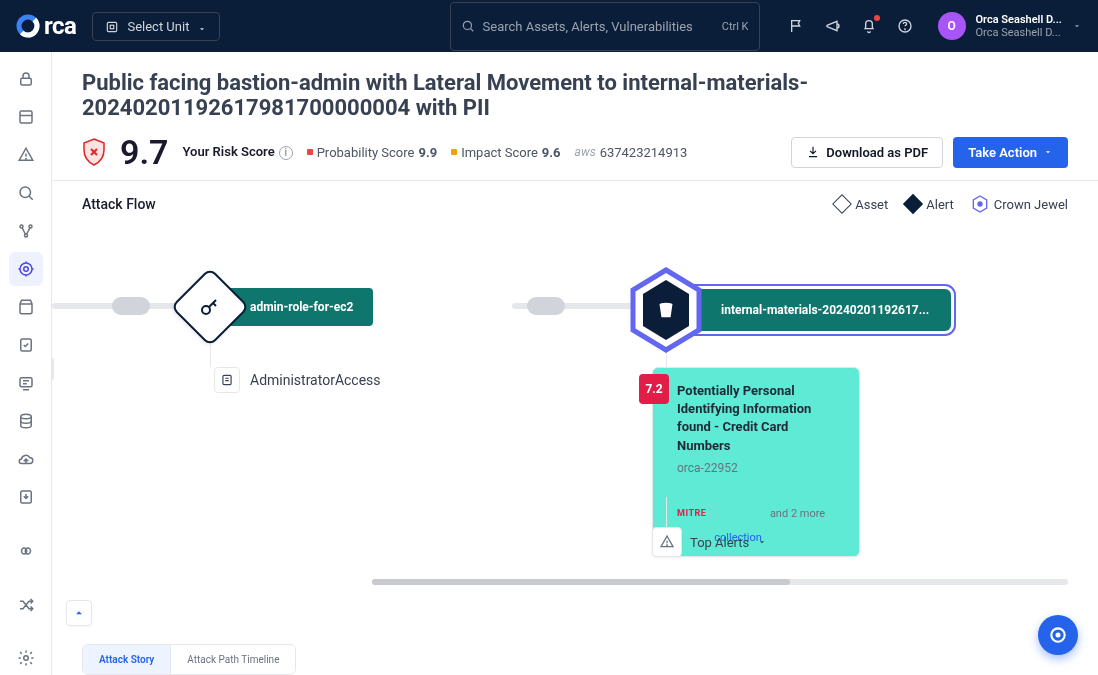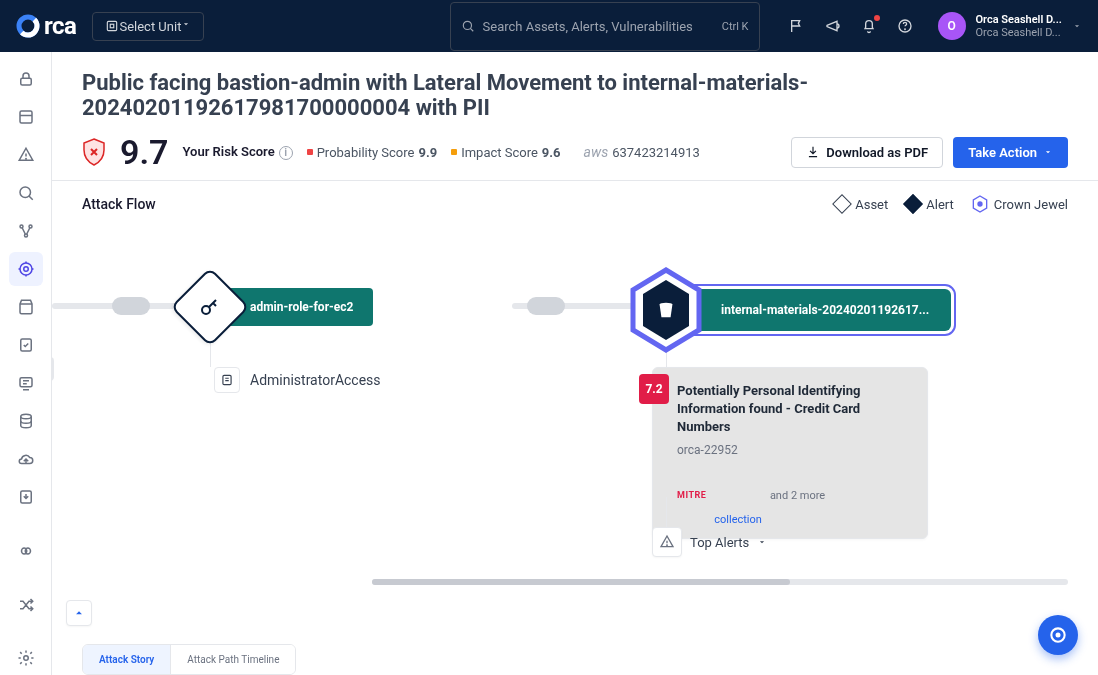--- a/index.html
+++ b/index.html
@@ -14,21 +14,21 @@
     --orange:#f59e0b;
     --pink:#ec4899;
     --red:#e5383b;
     --panel:#f5f6f8;
   }
   *{box-sizing:border-box;}
   body{margin:0;font-family:-apple-system,BlinkMacSystemFont,"Segoe UI",Roboto,Helvetica,Arial,sans-serif;color:var(--text);background:var(--bg);}
   
   .topnav{height:52px;background:var(--navy);display:flex;align-items:center;padding:0 16px;gap:16px;color:#fff;}
   .logo{display:flex;align-items:center;gap:4px;font-size:24px;font-weight:700;letter-spacing:-.5px;}
-  .unit-select{display:flex;align-items:flex-start;gap:0;border:1px solid #374151;border-radius:4px;padding:6px 12px;font-size:13px;color:#d1d5db;cursor:pointer;}
+  .unit-select{display:flex;align-items:flex-end;gap:8px;border:1px solid #374151;border-radius:4px;padding:6px 12px;font-size:13px;color:#d1d5db;cursor:pointer;}
   .spacer{flex:1;}
   .search{display:flex;align-items:center;gap:8px;border:1px solid #374151;border-radius:4px;padding:16px 10px;min-width:310px;color:#9ca3af;}
   .search-text{flex:1;font-size:13px;}
   .kbd{font-size:11px;color:#9ca3af;}
   .nav-icons{display:flex;align-items:center;gap:18px;margin-left:12px;}
   .nav-ico{width:18px;height:18px;display:flex;align-items:center;justify-content:center;color:#d1d5db;cursor:pointer;}
   .user{display:flex;align-items:center;gap:10px;margin-left:8px;cursor:pointer;}
   .avatar{width:28px;height:28px;border-radius:50%;background:#a855f7;display:flex;align-items:center;justify-content:center;font-size:12px;font-weight:600;}
   .user-text{display:flex;flex-direction:column;font-size:11px;line-height:1.2;max-width:110px;white-space:nowrap;overflow:hidden;text-overflow:ellipsis;}
   .user-text span{overflow:hidden;text-overflow:ellipsis;}
@@ -47,21 +47,21 @@
   .page-title{font-size:22px;font-weight:700;color:#374151;margin-bottom:12px;}
   .score-row{display:flex;align-items:center;gap:14px;flex-wrap:wrap;}
   .shield{width:24px;height:28px;position:relative;}
   .big-score{font-size:34px;font-weight:600;}
   .risk-label{font-size:13px;font-weight:600;}
   .info-ico{color:#9ca3af;font-size:11px;border:1px solid #9ca3af;border-radius:50%;width:14px;height:14px;display:inline-flex;align-items:center;justify-content:center;margin-left:4px;}
   .mini{font-size:13px;color:#4b5563;display:flex;align-items:center;gap:4px;}
   .dot{width:6px;height:6px;border-radius:1px;}
   .dot.red{background:#ef4444;}
   .dot.orange{background:#f59e0b;}
-  .aws{font-size:14px;color:#9ca3af;font-style:italic;margin-left:9px;}
+  .aws{font-size:12px;color:#9ca3af;font-style:italic;}
   .account-id{font-size:13px;color:#4b5563;}
   .hdr-actions{margin-left:auto;display:flex;gap:10px;}
   .btn{border-radius:4px;padding:7px 14px;font-size:13px;font-weight:600;cursor:pointer;display:flex;align-items:center;gap:6px;border:1px solid transparent;}
   .btn-outline{background:#fff;border-color:#d1d5db;color:#111827;}
   .btn-primary{background:var(--blue);color:#ffffff;}
 
   
   .flow-area{flex:1;padding:14px 30px;position:relative;overflow:hidden;background:#fff;}
   .flow-header{display:flex;align-items:center;margin-bottom:24px;gap:12px;}
   .flow-title{font-size:14px;font-weight:500;}
@@ -88,21 +88,21 @@
 
   .hex-wrap{position:relative;width:78px;height:86px;z-index:2;}
   .hex-svg{position:absolute;inset:0;}
   .hex-inner-ico{position:absolute;inset:0;display:flex;align-items:center;justify-content:center;}
   .node2 .node-label{margin-left:-20px;max-width:290px;padding:14px 22px 14px 36px;border-radius:6px;outline:2px solid #6366f1;outline-offset:3px;}
 
   .sub-node{position:absolute;top:130px;left:132px;display:flex;align-items:center;gap:10px;font-size:14px;color:#374151;}
   .sub-ico{width:26px;height:26px;background:#fff;border:1px solid #e5e7eb;border-radius:4px;display:flex;align-items:center;justify-content:center;font-size:12px;}
   .sub-connect{position:absolute;left:128px;top:90px;width:1px;height:40px;background:#e5e7eb;}
 
-  .finding-card{position:absolute;top:130px;left:570px;width:276px;background:#e5e5e5;border:1px solid var(--border);border-radius:6px;padding:14px 14px 12px;box-shadow:0 1px 3px rgba(0,0,0,0.04);}
+  .finding-card{position:absolute;top:130px;left:570px;width:208px;background:#5eead4;border:1px solid var(--border);border-radius:6px;padding:14px 14px 12px;box-shadow:0 1px 3px rgba(0,0,0,0.04);}
   .sev-badge{position:absolute;left:-14px;top:6px;width:30px;height:30px;background:#e11d48;color:#fff;font-weight:700;font-size:12px;border-radius:4px;display:flex;align-items:center;justify-content:center;}
   .finding-title{font-size:13px;font-weight:700;color:#1f2937;line-height:1.4;margin-left:10px;}
   .finding-id{font-size:12px;color:#6b7280;margin:6px 0 8px 10px;}
   .finding-tags{font-size:11px;margin-left:10px;display:flex;gap:8px;align-items:center;}
   .mitre{color:#e11d48;font-weight:700;font-size:9px;letter-spacing:.5px;}
   .tag-collection{color:#2563eb;margin-top:48px;}
   .tag-more{color:#6b7280;}
   .finding-connect{position:absolute;left:584px;top:100px;width:1px;height:30px;background:#e5e7eb;}
 
   .top-alerts{position:absolute;top:290px;left:570px;display:flex;align-items:center;gap:8px;font-size:13px;color:#374151;}

